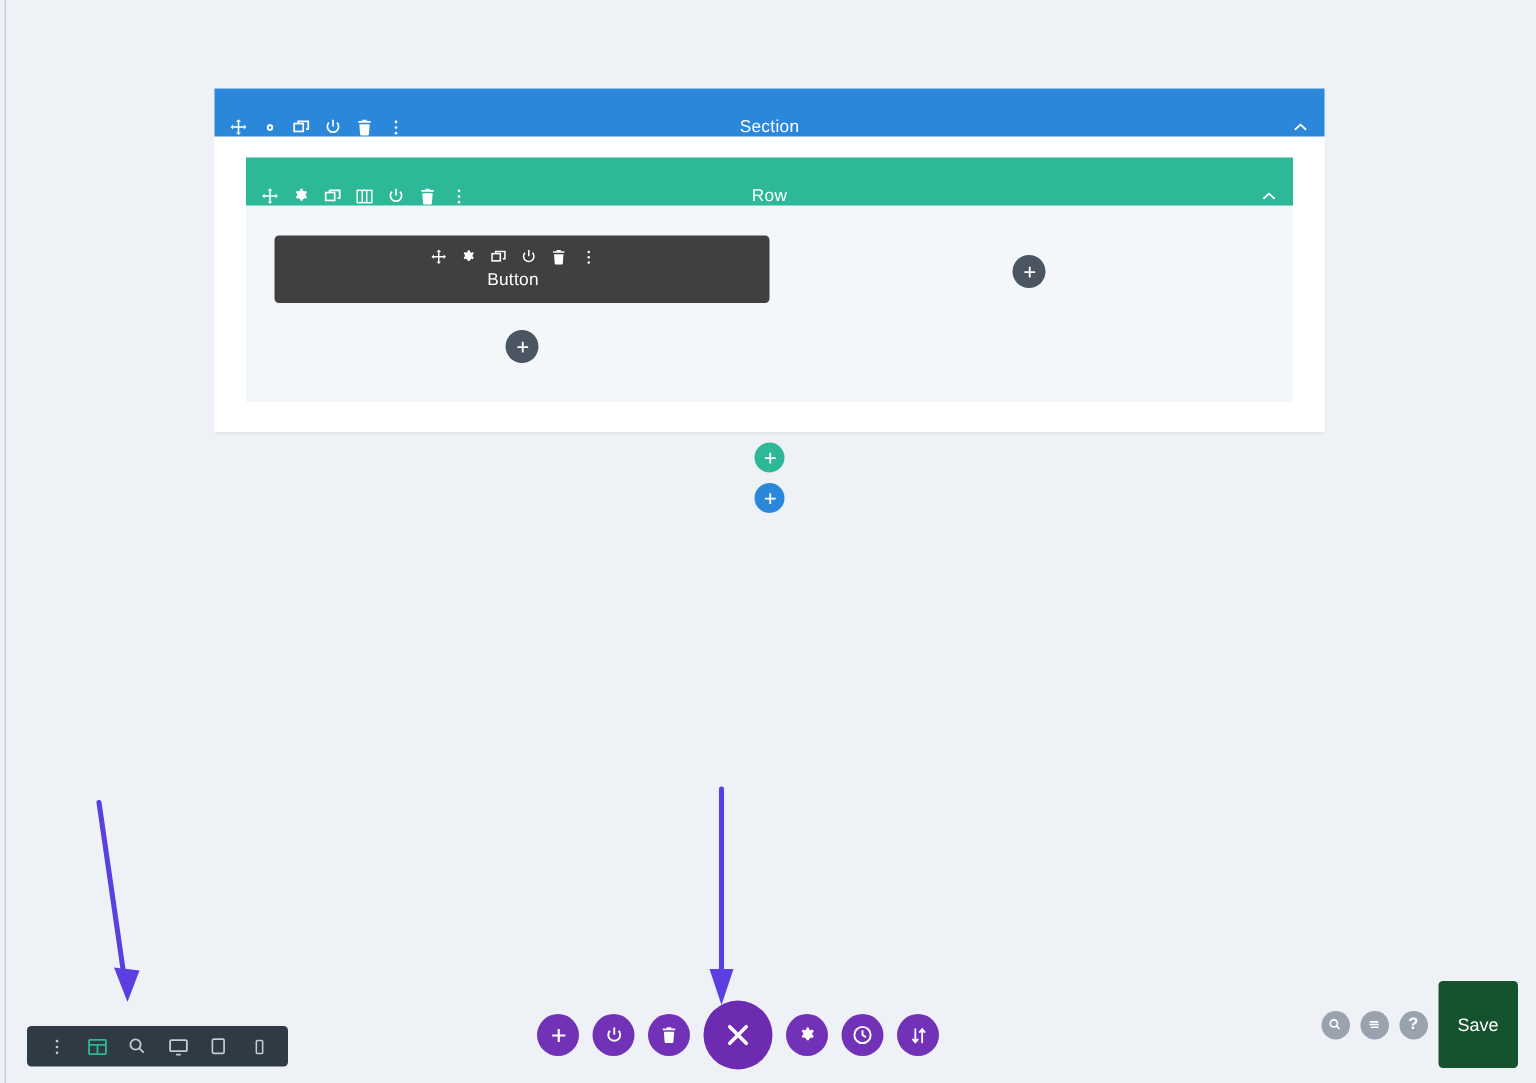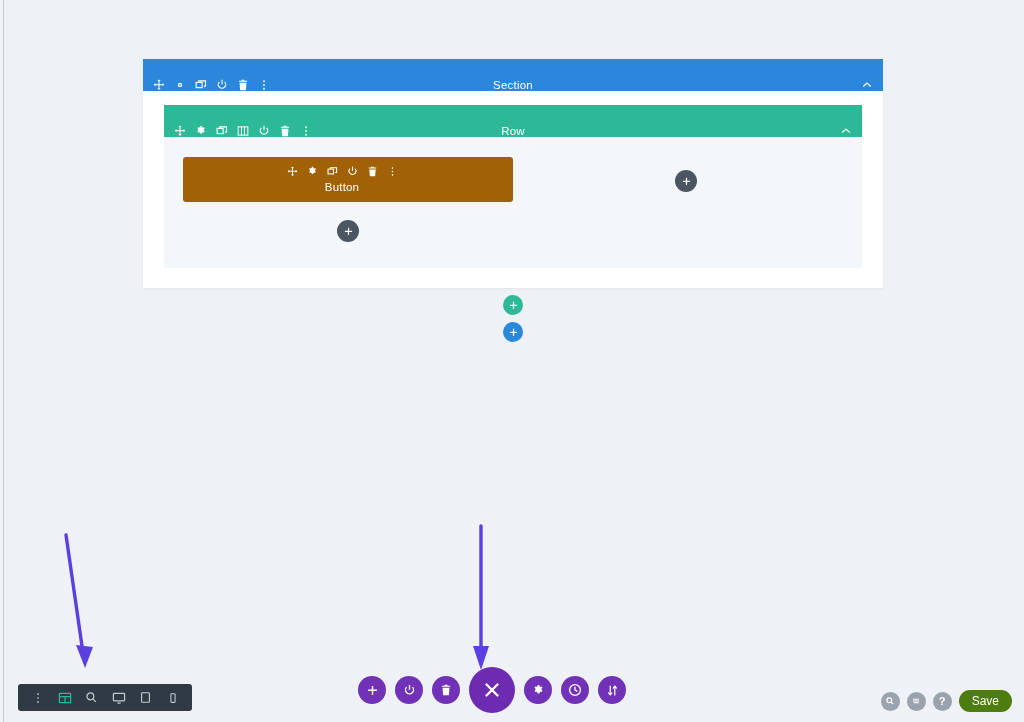--- a/index.html
+++ b/index.html
@@ -90,21 +90,21 @@
     padding: 20px 19px 26px 19px;
     min-height: 122px;
   }
 
   .row-columns { display: flex; gap: 0; }
   .column { width: 50%; position: relative; }
   .column-right { padding-left: 16px; }
 
   
   .module {
-    background: #a16207;
+    background: #404040;
     border-radius: 3px;
     padding: 9px 12px 9px 0;
     text-align: center;
     color: #ffffff;
   }
   .module-tools {
     display: flex;
     align-items: center;
     justify-content: center;
     gap: 9px;
@@ -214,25 +214,25 @@
     width: 19px; height: 19px;
     border-radius: 50%;
     background: #9aa3ad;
     display: flex;
     align-items: center;
     justify-content: center;
     color: #ffffff;
     cursor: pointer;
   }
   .save-btn {
-    background: #4d7c0f;
+    background: #14532d;
     color: #ffffff;
     font-size: 12px;
-    padding: 4px 13px;
-    border-radius: 14px;
+    padding: 22px 13px;
+    border-radius: 3px;
     border: none;
     cursor: pointer;
     font-family: "Liberation Sans", sans-serif;
   }
 </style>
 </head>
 <body>
 
 <div class="page-edge"></div>
 

